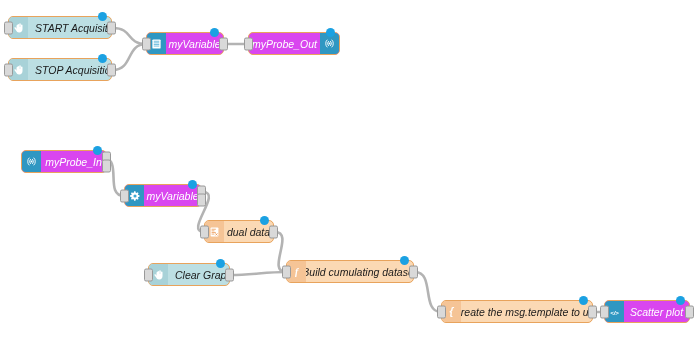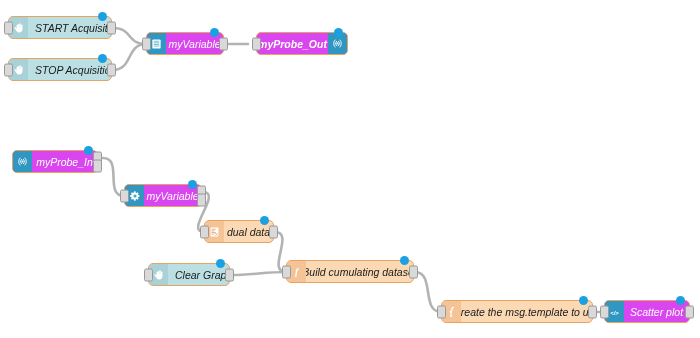--- a/index.html
+++ b/index.html
@@ -151,37 +151,37 @@
               <line x1="6" y1="13" x2="18" y2="13"></line>
               <line x1="6" y1="16.5" x2="18" y2="16.5"></line>
             </g>
           </svg>
         </div>
         <div class="label">myVariable</div>
         <div class="port in"></div>
         <div class="port out"></div>
         <div class="status-dot"></div>
       </div>
-      <div class="node n-blue align-center" style="left: 256px; top: 32px; width: 92px; font-weight: bold;">
+      <div class="node n-blue align-center" style="left: 248px; top: 32px; width: 92px;">
         <div class="label">myProbe_Out</div>
         <div class="icon-tray right">
           <svg width="13" height="13" viewBox="0 0 24 24">
             <g fill="none" stroke="#ffffff" stroke-width="1.7" stroke-linecap="round">
               <path d="M7.5 5.5a9 9 0 0 0 0 13"></path>
               <path d="M10 8a5.5 5.5 0 0 0 0 8"></path>
               <path d="M16.5 5.5a9 9 0 0 1 0 13"></path>
               <path d="M14 8a5.5 5.5 0 0 1 0 8"></path>
             </g>
             <circle cx="12" cy="12" r="1.9" fill="#ffffff"></circle>
           </svg>
         </div>
         <div class="port in"></div>
         <div class="status-dot"></div>
       </div>
-      <div class="node n-blue align-center" style="left: 12px; top: 150px; width: 86px;">
+      <div class="node n-blue align-center" style="left: 21px; top: 150px; width: 86px;">
         <div class="icon-tray left">
           <svg width="13" height="13" viewBox="0 0 24 24">
             <g fill="none" stroke="#ffffff" stroke-width="1.7" stroke-linecap="round">
               <path d="M7.5 5.5a9 9 0 0 0 0 13"></path>
               <path d="M10 8a5.5 5.5 0 0 0 0 8"></path>
               <path d="M16.5 5.5a9 9 0 0 1 0 13"></path>
               <path d="M14 8a5.5 5.5 0 0 1 0 8"></path>
             </g>
             <circle cx="12" cy="12" r="1.9" fill="#ffffff"></circle>
           </svg>

